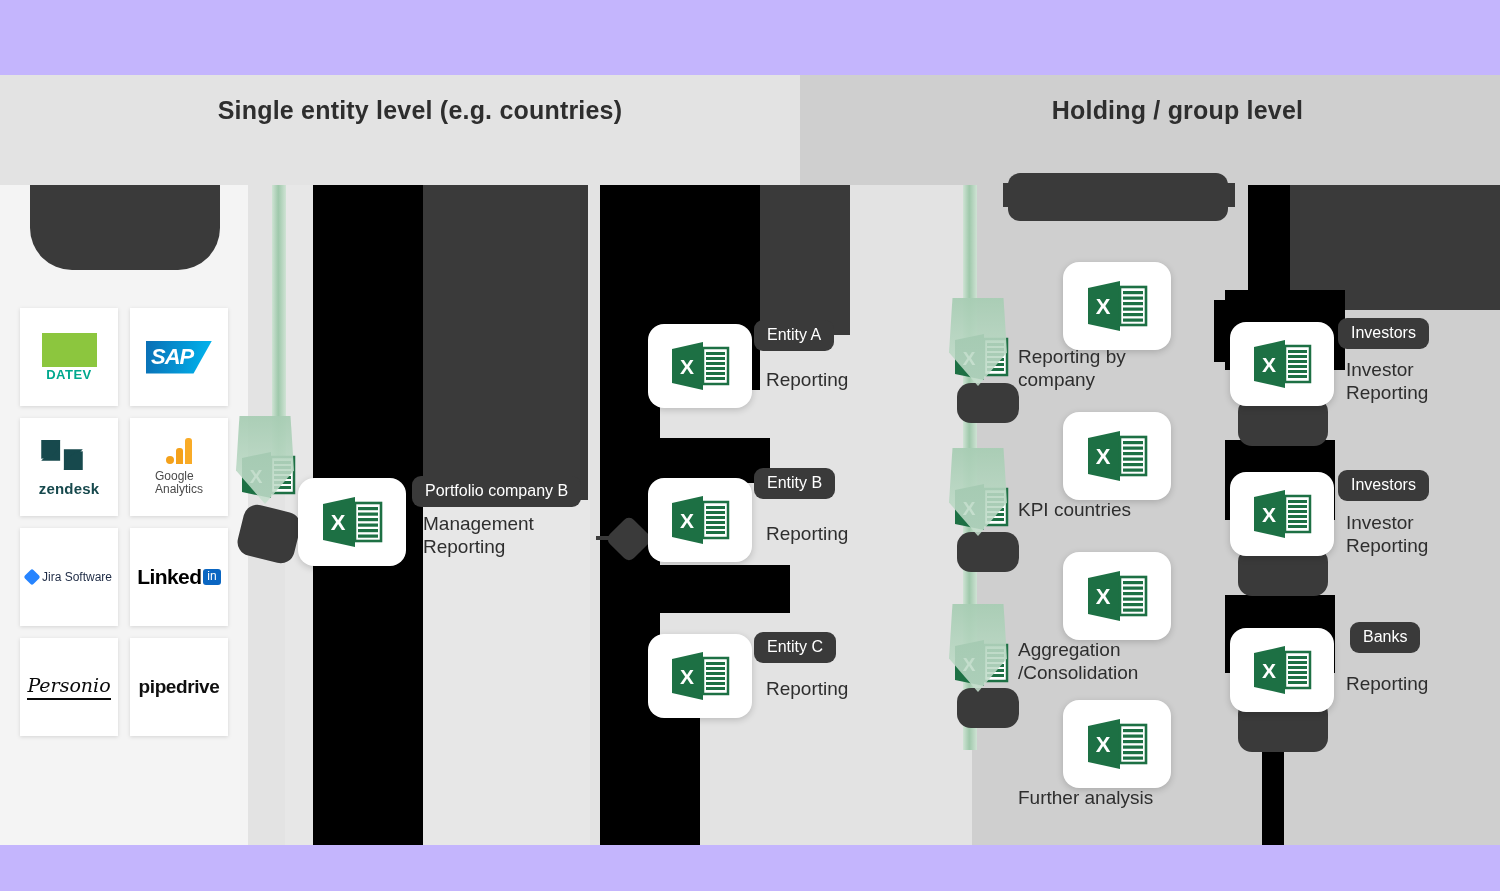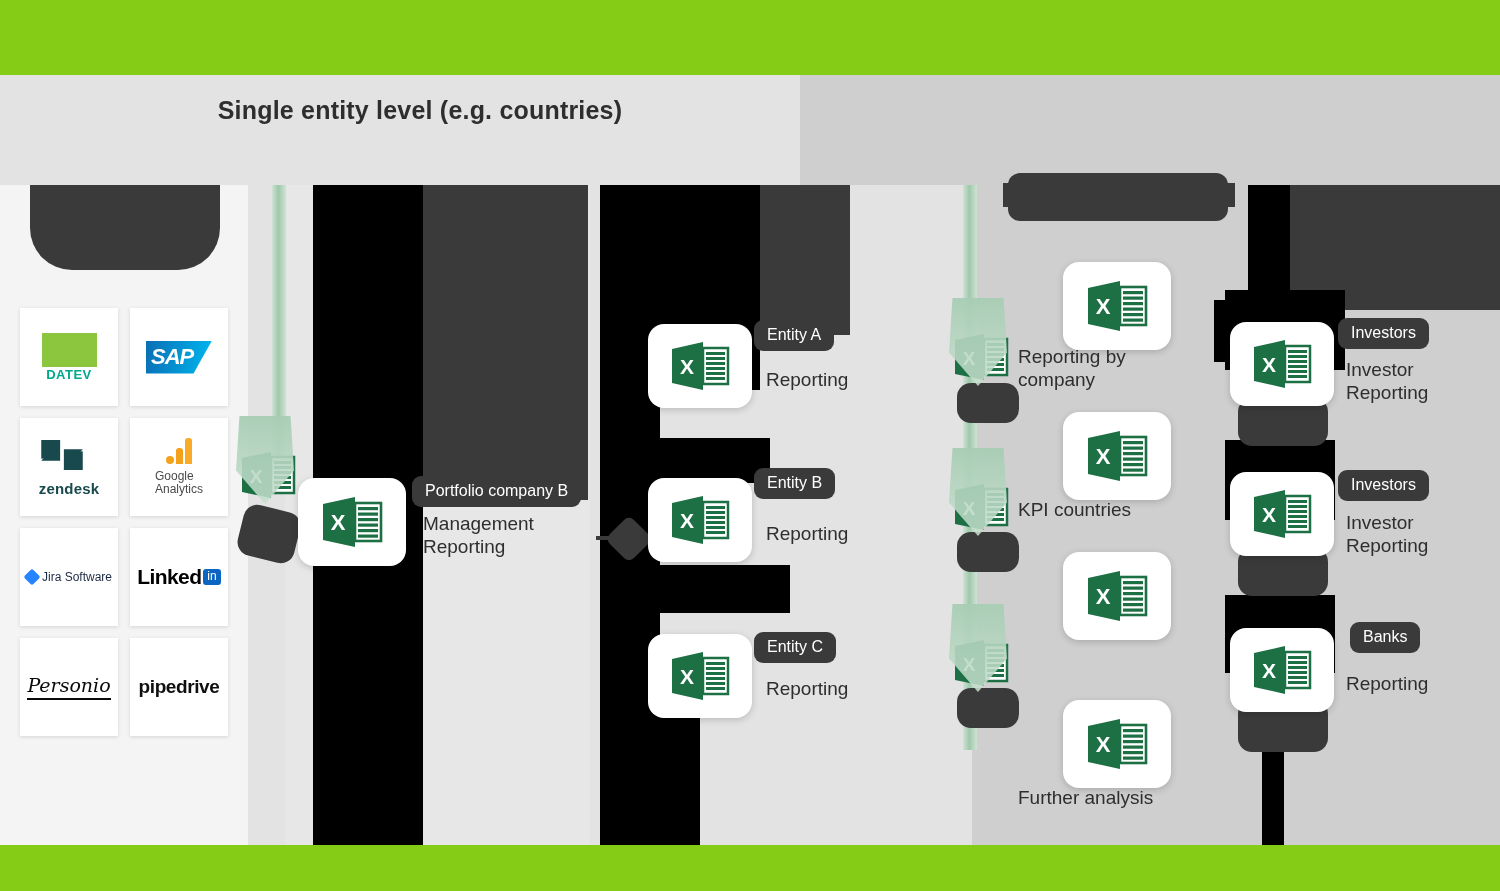--- a/index.html
+++ b/index.html
@@ -2,21 +2,21 @@
 <html><head>
 <meta charset="utf-8">
 <style>
   * { box-sizing: border-box; margin: 0; padding: 0; }
   html, body {
     width: 1500px; height: 891px;
     background: #ffffff;
     font-family: "Liberation Sans", sans-serif;
     overflow: hidden;
   }
-  #canvas { position: relative; width: 1500px; height: 891px; background: #84cc16; }
+  #canvas { position: relative; width: 1500px; height: 891px; background: #c4b5fd; }
 
   
   .panel { position: absolute; }
   .panel-left-header  { left: 0;    top: 75px;  width: 800px;  height: 110px; background: #e3e3e3; }
   .panel-right-header { left: 800px;top: 75px;  width: 700px;  height: 110px; background: #cfcfcf; }
   .panel-mid-body     { left: 0;    top: 185px; width: 972px;  height: 660px; background: #e3e3e3; }
   .panel-right-body   { left: 972px;top: 185px; width: 528px;  height: 660px; background: #cfcfcf; }
   .panel-sources      { left: 0;    top: 185px; width: 248px;  height: 660px; background: #f4f4f4; }
   .panel-portfolio    { left: 285px;top: 185px; width: 305px;  height: 660px; background: #e7e7e7; }
 
@@ -141,20 +141,21 @@
 <div id="canvas">
 
   <div class="panel panel-left-header"></div>
   <div class="panel panel-right-header"></div>
   <div class="panel panel-mid-body"></div>
   <div class="panel panel-right-body"></div>
   <div class="panel panel-sources"></div>
   <div class="panel panel-portfolio"></div>
 
   <div class="headline left">Single entity level (e.g. countries)</div>
+  <div class="headline right">Holding / group level</div>
 
   <div class="greenline l1"></div>
   <div class="greenline l2"></div>
 
   <div class="redact r1"></div>
   <div class="redact r2"></div>
   <div class="redact r3"></div>
   <div class="redact r4"></div>
   <div class="redact r5"></div>
   <div class="redact r6"></div>
@@ -437,20 +438,22 @@
         <rect x="38" y="14" width="20" height="3.2"></rect>
           <rect x="38" y="19.5" width="20" height="3.2"></rect>
         <rect x="38" y="25" width="20" height="3.2"></rect>
           <rect x="38" y="30.5" width="20" height="3.2"></rect>
         <rect x="38" y="36" width="20" height="3.2"></rect>
           <rect x="38" y="41.5" width="20" height="3.2"></rect>
       </g>
       <text x="18" y="37" font-size="22" font-weight="bold" fill="#fff" text-anchor="middle" font-family="Liberation Sans, sans-serif">X</text>
     </svg>
   </div>
+  <div class="cap center" style="left:1018px; top:638px; width:200px;">Aggregation
+/Consolidation</div>
 
   <div class="card big" style="left:1063px; top:700px;">
     <svg viewBox="0 0 64 58" width="64" height="58">
       <path d="M3 11 L35 4 L35 54 L3 47 Z" fill="#1d7044"></path>
       <rect x="35" y="10" width="26" height="38" fill="#fff"></rect>
       <rect x="35" y="10" width="26" height="38" fill="none" stroke="#1d7044" stroke-width="2.6"></rect>
       <g fill="#1d7044">
         <rect x="38" y="14" width="20" height="3.2"></rect>
           <rect x="38" y="19.5" width="20" height="3.2"></rect>
         <rect x="38" y="25" width="20" height="3.2"></rect>

